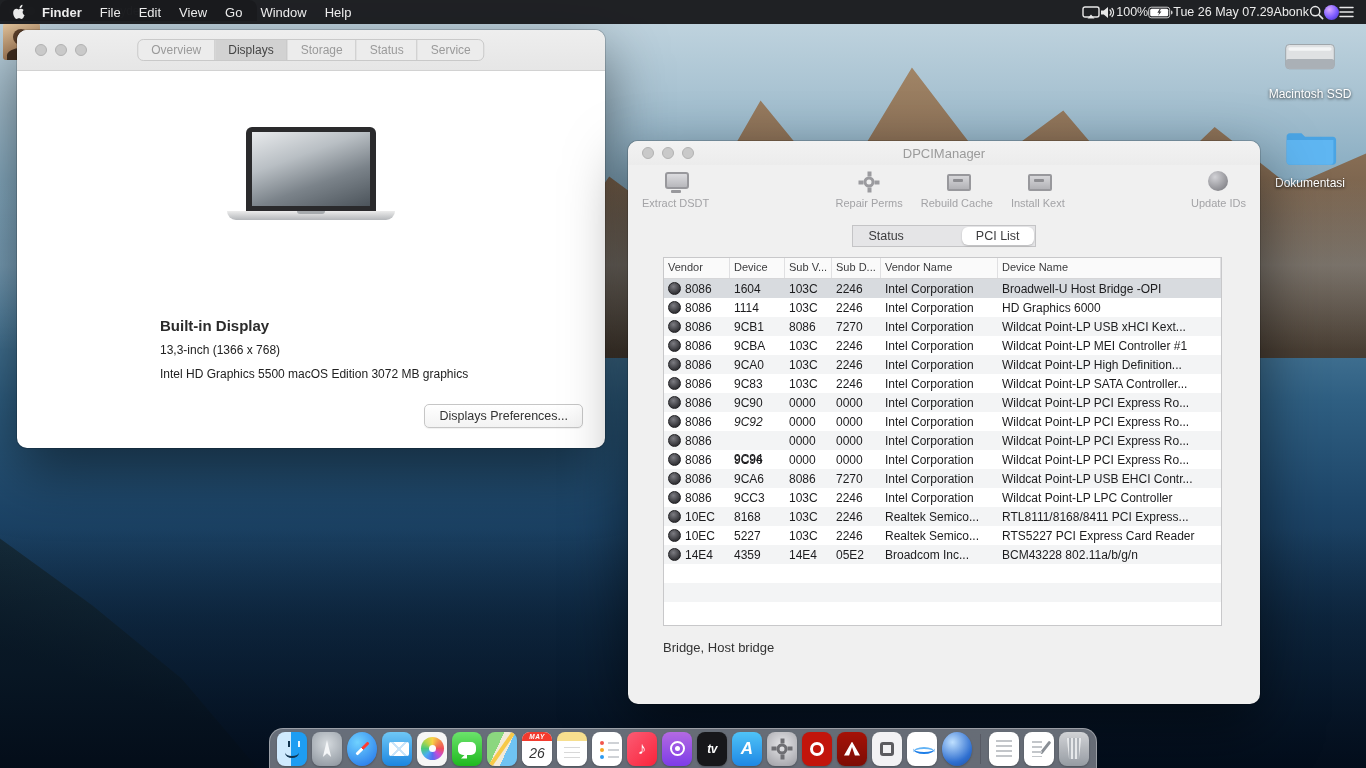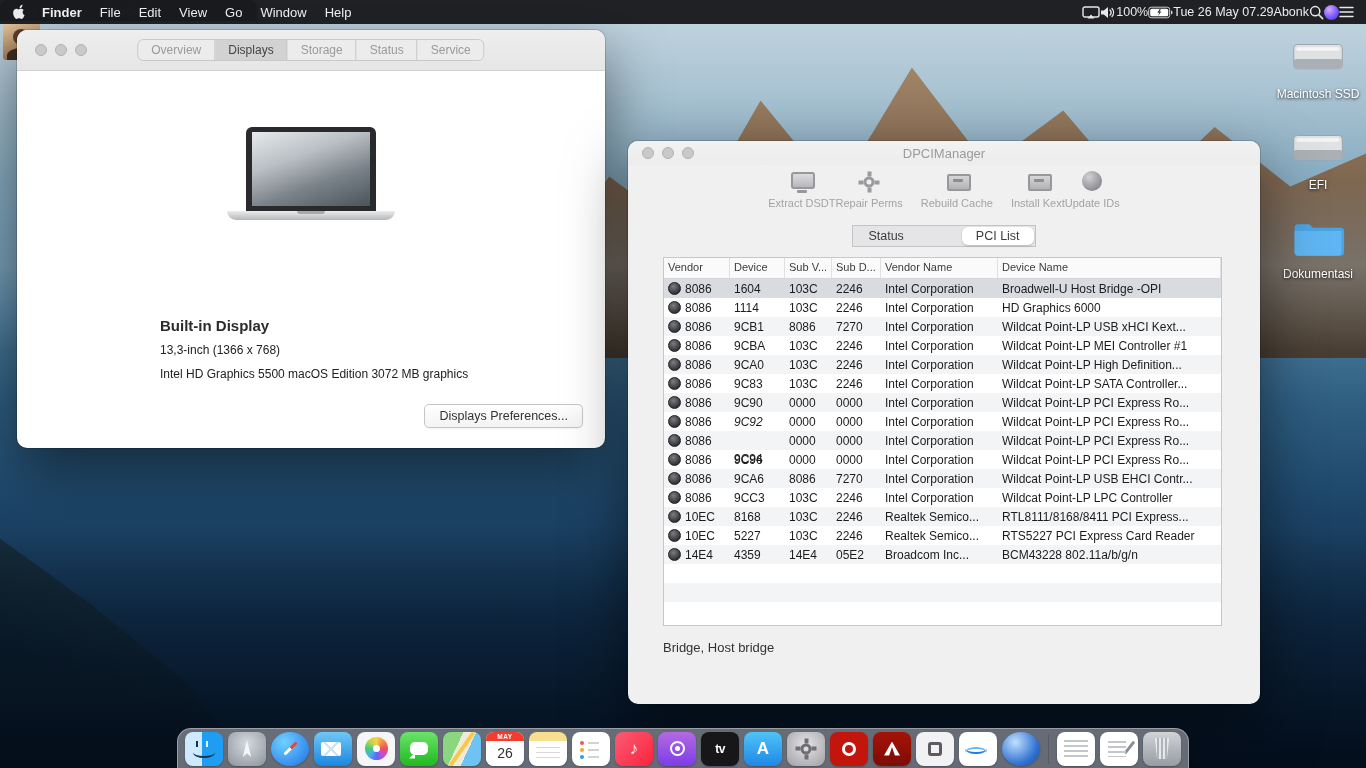--- a/index.html
+++ b/index.html
@@ -62,21 +62,21 @@
   .bi-gpu{position:absolute;left:143px;top:296px;font-size:12px;color:#222;margin:0;}
   .prefs-btn{position:absolute;right:22px;bottom:20px;padding:4px 14px;font-size:12.5px;color:#333;
     background:linear-gradient(#ffffff,#f3f3f3);border:1px solid #c6c6c6;border-radius:5px;
     font-family:inherit;box-shadow:0 1px 1px rgba(0,0,0,.06);}
 
   
   #dpci-window{left:628px;top:141px;width:632px;height:563px;background:#f0f0f0;z-index:20;}
   .dpci-titlebar{height:24px;position:relative;display:flex;align-items:center;justify-content:center;
     font-size:13px;color:#9b9b9b;border-radius:10px 10px 0 0;background:linear-gradient(#f2f2f2,#ececec);}
   .dpci-titlebar .lights{position:absolute;left:14px;display:flex;}
-  .dpci-toolbar{display:flex;justify-content:center;align-items:flex-start;padding:4px 14px 2px;height:52px;}
+  .dpci-toolbar{display:flex;justify-content:space-between;align-items:flex-start;padding:4px 14px 2px;height:52px;}
   .tb-zone{display:flex;gap:18px;}
   .tool{display:flex;flex-direction:column;align-items:center;gap:2px;}
   .tool-label{font-size:11px;color:#a3a3a6;white-space:nowrap;}
   .tool-ico{width:28px;height:26px;position:relative;display:block;}
   .ti-extract-dsdt::before{content:"";position:absolute;left:3px;top:3px;width:20px;height:13px;
     border:2px solid #98989c;border-radius:3px;background:linear-gradient(#dcdcdf,#b8b8bc);}
   .ti-extract-dsdt::after{content:"";position:absolute;left:9px;top:21px;width:10px;height:3px;
     background:#98989c;border-radius:1px;}
   .cssgear{color:#9b9b9f;}
   .cssgear::before{content:"";position:absolute;left:50%;top:50%;width:11px;height:11px;
@@ -122,34 +122,34 @@
   .ad-avatar::before{content:"";position:absolute;left:10px;top:6px;width:16px;height:16px;border-radius:50%;background:#5b3f2a;}
   .ad-avatar::after{content:"";position:absolute;left:4px;bottom:-3px;width:28px;height:15px;
     border-radius:50% 50% 0 0;background:#3f2d20;}
   .ad-name{flex:1;display:flex;align-items:center;padding-left:8px;font-size:12px;color:#dcdcdc;}
   .ad-btns{width:80px;border-left:1px solid #1b1b1b;display:flex;flex-direction:column;}
   .ad-btn{flex:none;height:27px;display:flex;align-items:center;justify-content:center;font-size:11px;color:#eaeaea;
     background:#453029;border-bottom:1px solid #221916;}
   .ad-btn2{flex:1;background:#3a2a24;}
 
   
-  #desktop-icons{position:absolute;right:0;top:36px;width:96px;display:flex;flex-direction:column;
+  #desktop-icons{position:absolute;right:8px;top:36px;width:96px;display:flex;flex-direction:column;
     gap:26px;align-items:center;z-index:5;}
   .desk-icon{display:flex;flex-direction:column;align-items:center;gap:3px;width:96px;}
   .di-label{font-size:12px;color:#fff;text-shadow:0 1px 3px rgba(0,0,0,.85);text-align:center;}
 
   
   #dock{position:absolute;left:50%;bottom:0;transform:translateX(-50%);height:40px;z-index:50;
     background:rgba(240,240,245,.42);border:1px solid rgba(255,255,255,.35);border-bottom:none;
     border-radius:14px 14px 0 0;display:flex;align-items:center;padding:3px 7px 3px;gap:5px;
     backdrop-filter:blur(10px);box-sizing:border-box;}
   .dock-divider{width:1px;height:30px;background:rgba(60,60,70,.35);margin:0 3px;}
-  .dock-icon{width:38px;height:34px;border-radius:8px;position:relative;flex:none;display:flex;
+  .dock-icon{width:30px;height:34px;border-radius:8px;position:relative;flex:none;display:flex;
     flex-direction:column;align-items:center;justify-content:center;overflow:hidden;
-    box-shadow:0 1px 2px rgba(0,0,0,.25);}
+    box-shadow:0 1px 2px rgba(0,0,0,.25);font-style:italic;}
   .dock-glyph{color:#fff;font-weight:700;font-size:15px;line-height:1;}
 
   .di-finder{background:linear-gradient(90deg,#cfeafe 0 46%,#1e9df2 46%);}
   .di-finder::before{content:"";position:absolute;left:11px;top:9px;width:2px;height:6px;background:#12344f;
     box-shadow:10px 0 0 #eaf6ff;}
   .di-finder::after{content:"";position:absolute;left:8px;right:8px;bottom:8px;height:9px;
     border-bottom:2px solid #12344f;border-radius:50%;}
   .di-launchpad{background:radial-gradient(circle at 50% 35%,#d5dade,#8b939c);}
   .di-launchpad::before{content:"";width:13px;height:17px;background:#f4f6f8;
     clip-path:polygon(50% 0,82% 100%,50% 78%,18% 100%);}
@@ -561,28 +561,20 @@
   <aside id="desktop-icons">
       <div class="desk-icon">
         <span class="di-art"><svg viewBox="0 0 60 48" width="54" height="44">
             <rect x="3" y="9" width="54" height="27" rx="4" fill="#dfe1e3" stroke="#9aa0a5"></rect>
             <rect x="3" y="25" width="54" height="11" rx="3" fill="#aab0b6"></rect>
             <rect x="6" y="12" width="48" height="4" rx="2" fill="#f4f5f6"></rect>
           </svg></span>
         <span class="di-label">Macintosh SSD</span>
       </div>
       <div class="desk-icon">
-        <span class="di-art"><svg viewBox="0 0 60 48" width="54" height="44">
-            <rect x="3" y="9" width="54" height="27" rx="4" fill="#dfe1e3" stroke="#9aa0a5"></rect>
-            <rect x="3" y="25" width="54" height="11" rx="3" fill="#aab0b6"></rect>
-            <rect x="6" y="12" width="48" height="4" rx="2" fill="#f4f5f6"></rect>
-          </svg></span>
-        <span class="di-label">EFI</span>
-      </div>
-      <div class="desk-icon">
         <span class="di-art"><svg viewBox="0 0 60 46" width="54" height="42">
             <path d="M4 10c0-2 1.6-3.5 3.5-3.5h13l4 4h31c2 0 3.5 1.5 3.5 3.5v24c0 2-1.5 3.5-3.5 3.5h-48C5.6 41.5 4 40 4 38z" fill="#4aa4e4"></path>
             <path d="M4 14h52v24c0 2-1.5 3.5-3.5 3.5h-45C5.6 41.5 4 40 4 38z" fill="#5fb6f2"></path>
           </svg></span>
         <span class="di-label">Dokumentasi</span>
       </div>
     </aside>
 
   <div id="dock">
       <div class="dock-icon di-finder"></div>

